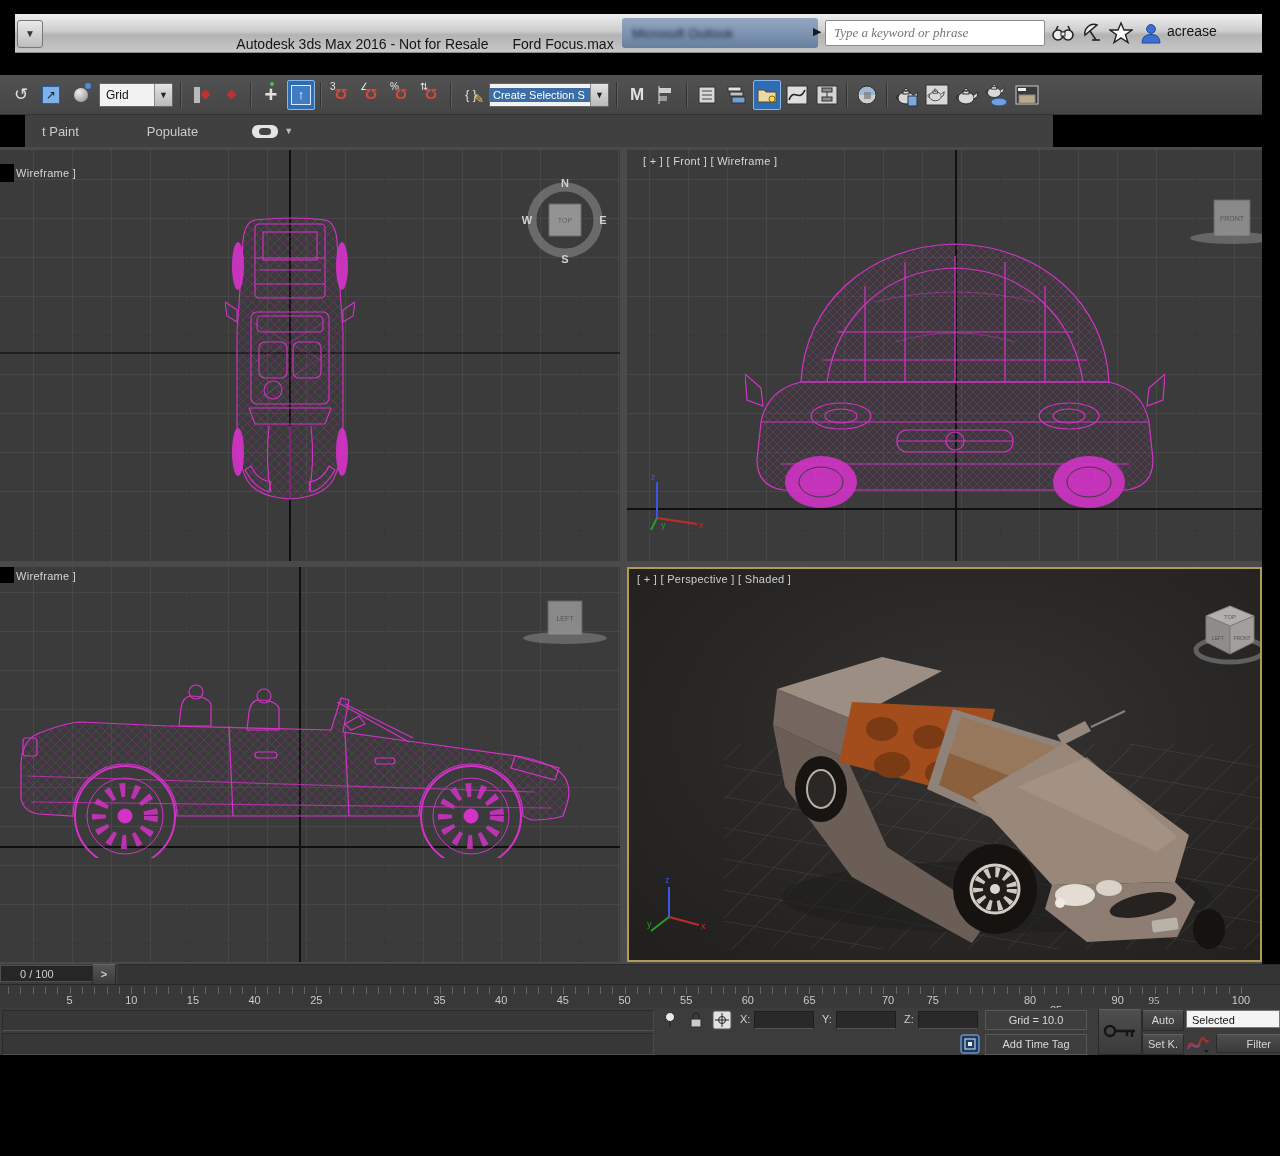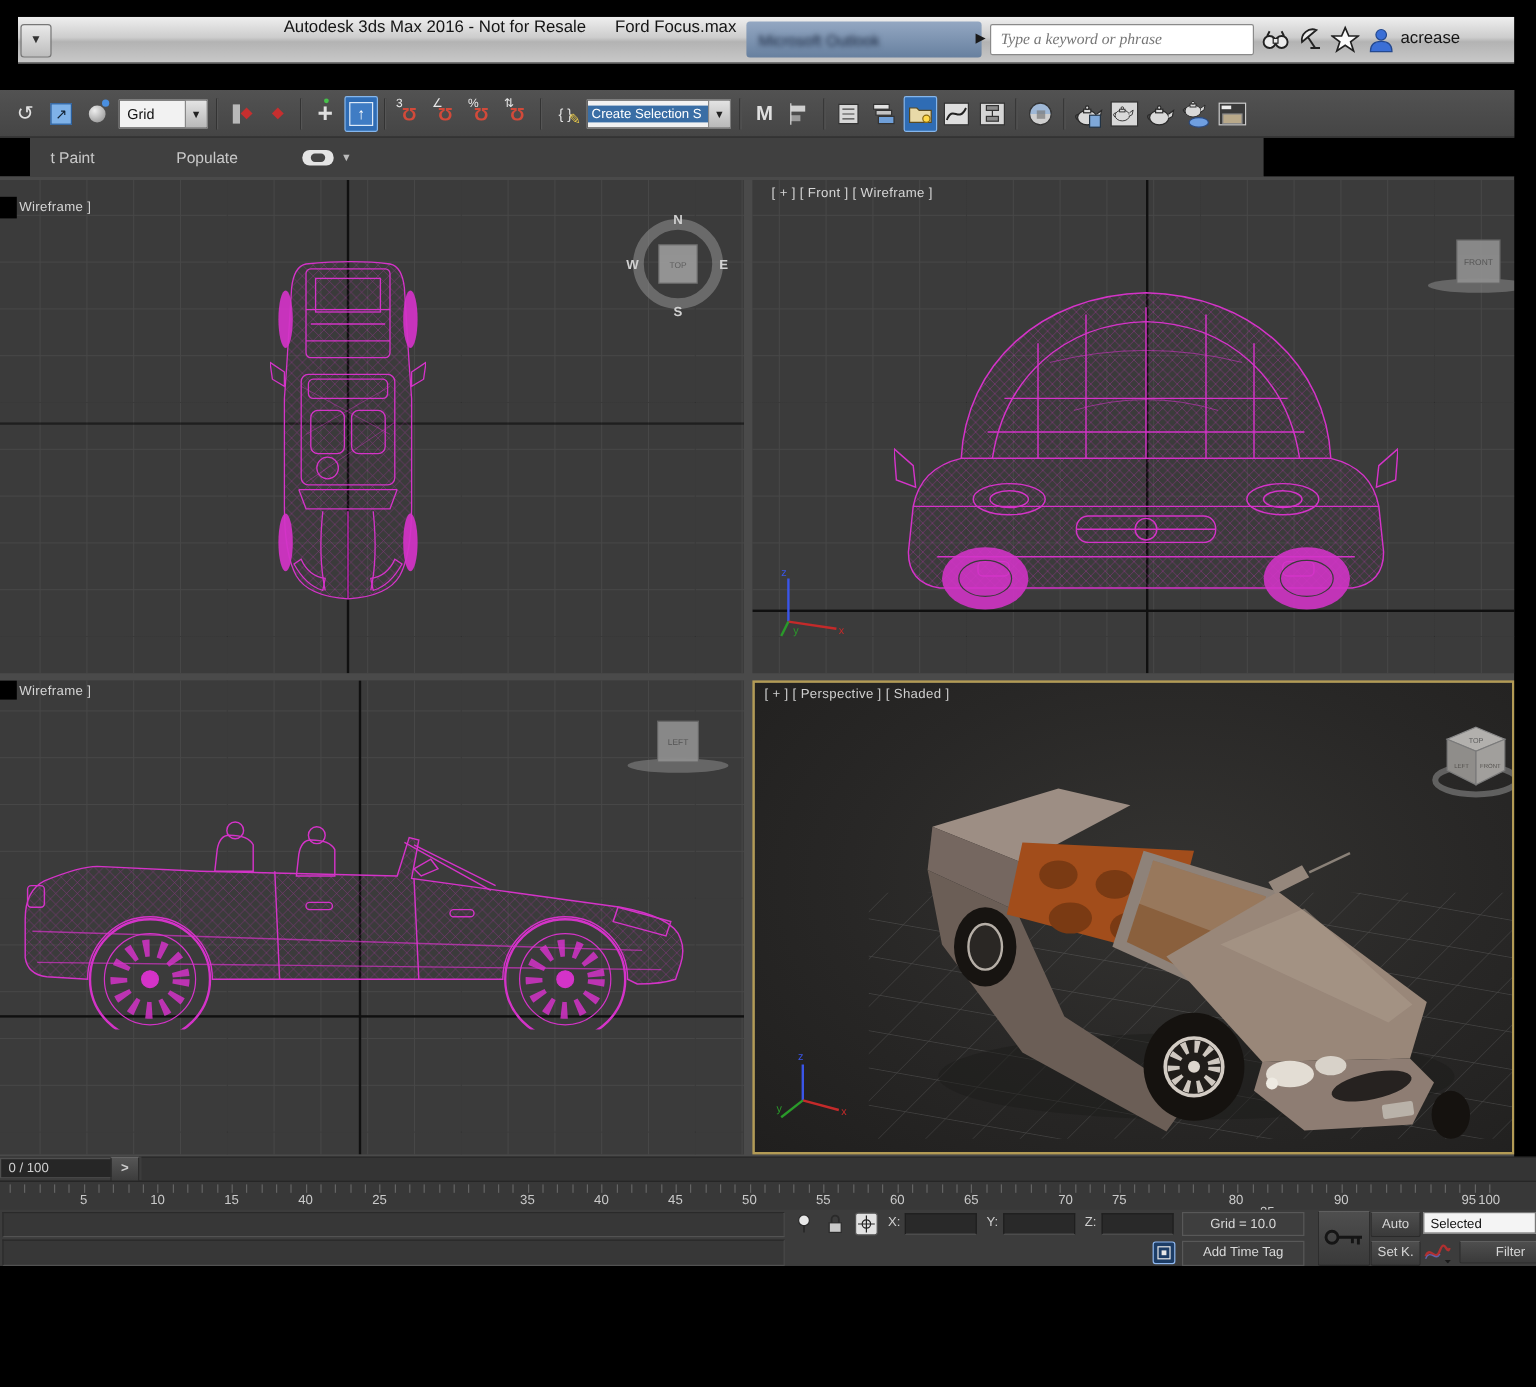--- a/index.html
+++ b/index.html
@@ -5,21 +5,21 @@
   html,body{margin:0;padding:0;background:#000;}
   #root{position:relative;width:1280px;height:1156px;background:#000;overflow:hidden;
         font-family:"Liberation Sans","DejaVu Sans",sans-serif;}
   .abs{position:absolute;}
   
   .titlebar{left:15px;top:14px;width:1247px;height:38px;
     background:linear-gradient(#efefef,#cdcdcd 45%,#b3b3b3 55%,#c8c8c8);
     border-bottom:1px solid #8a8a8a;}
   .win-menu-btn{left:2px;top:6px;width:24px;height:26px;border:1px solid #777;border-radius:3px;
     background:linear-gradient(#e9e9e9,#bdbdbd);color:#333;font-size:10px;text-align:center;line-height:26px;}
-  .title-text{left:150px;top:0;width:520px;height:38px;display:flex;align-items:flex-start;justify-content:center;gap:24px;
+  .title-text{left:150px;top:0;width:520px;height:38px;display:flex;align-items:flex-end;justify-content:center;gap:24px;
     color:#141414;font-size:14px;}
   .outlook-blur{left:607px;top:4px;width:186px;height:30px;border-radius:3px;
     background:linear-gradient(#93a7c2,#67809f);display:flex;align-items:center;padding-left:10px;}
   .outlook-blur span{color:#16233b;font-size:13px;filter:blur(2.2px);}
   .flyout-arrow{left:798px;top:11px;color:#1a1a1a;font-size:11px;}
   .searchbox{left:810px;top:6px;width:218px;height:24px;background:#fff;border:1px solid #8a8a8a;border-radius:2px;}
   .searchbox input{width:100%;height:100%;border:0;outline:none;background:transparent;
     font-style:italic;font-size:13px;color:#6f6f6f;padding:0 8px;box-sizing:border-box;
     font-family:"Liberation Serif","DejaVu Serif",serif;}
   .tb-ico{top:7px;width:24px;height:24px;}
@@ -61,21 +61,21 @@
     background-size:195px 195px,195px 195px,39px 39px,39px 39px;}
   .vp-label{position:absolute;left:16px;top:5px;color:#d6d6d6;font-size:11px;letter-spacing:.3px;}
   .axis-v{position:absolute;top:0;width:2px;height:100%;background:#101010;}
   .axis-h{position:absolute;left:0;height:2px;width:100%;background:#101010;}
   .vp-persp{border:2px solid #b39b55;box-sizing:border-box;
     background:radial-gradient(ellipse at 55% 42%, #343331 0%, #282726 55%, #201f1e 100%);}
   .blk{background:#000;}
   
   .tl-row{left:0;top:964px;width:1280px;height:20px;background:#3c3c3c;}
   .frame-box{left:0;top:1px;width:96px;height:17px;background:#262626;border:1px solid #4f4f4f;
-    color:#cfcfcf;font-size:11px;line-height:17px;padding-left:6px;box-sizing:border-box;}
+    color:#cfcfcf;font-size:11px;line-height:17px;padding-left:19px;box-sizing:border-box;}
   .next-btn{left:92px;top:0;width:22px;height:19px;background:linear-gradient(#555,#3c3c3c);
     border:1px solid #2c2c2c;border-top-color:#666;color:#ccc;font-size:11px;font-weight:bold;
     text-align:center;line-height:18px;}
   .tl-track{left:118px;top:0;width:1162px;height:19px;background:#343434;border-top:1px solid #2a2a2a;}
   .ruler{left:0;top:984px;width:1280px;height:24px;background:#383838;
     border-top:1px solid #262626;border-bottom:1px solid #222;}
   .tick{position:absolute;top:2px;width:1px;height:7px;background:#646464;}
   .tick-label{position:absolute;top:9px;transform:translateX(-50%);font-size:11px;color:#cacaca;}
   
   .statusbar{left:0;top:1008px;width:1280px;height:47px;background:#3c3c3c;border-bottom:1px solid #1c1c1c;}
@@ -624,21 +624,21 @@
         <div class="tick" style="left: 1080.71px;"></div>
         <div class="tick" style="left: 1093.04px;"></div>
         <div class="tick" style="left: 1105.37px;"></div>
         <div class="tick" style="left: 1117.7px;"></div>
         <div class="tick-label" style="left: 1117.7px;">90</div>
         <div class="tick" style="left: 1130.03px;"></div>
         <div class="tick" style="left: 1142.36px;"></div>
         <div class="tick" style="left: 1154.69px;"></div>
         <div class="tick" style="left: 1167.02px;"></div>
         <div class="tick" style="left: 1179.35px;"></div>
-        <div class="tick-label" style="left: 1224px;">95</div>
+        <div class="tick-label" style="left: 1154px; font-family: Liberation Serif, serif;">95</div>
         <div class="tick" style="left: 1191.68px;"></div>
         <div class="tick" style="left: 1204.01px;"></div>
         <div class="tick" style="left: 1216.34px;"></div>
         <div class="tick" style="left: 1228.67px;"></div>
         <div class="tick" style="left: 1241px;"></div>
         <div class="tick-label" style="left: 1241px;">100</div>
       </div>
   </div>
 
   <div class="abs statusbar">

